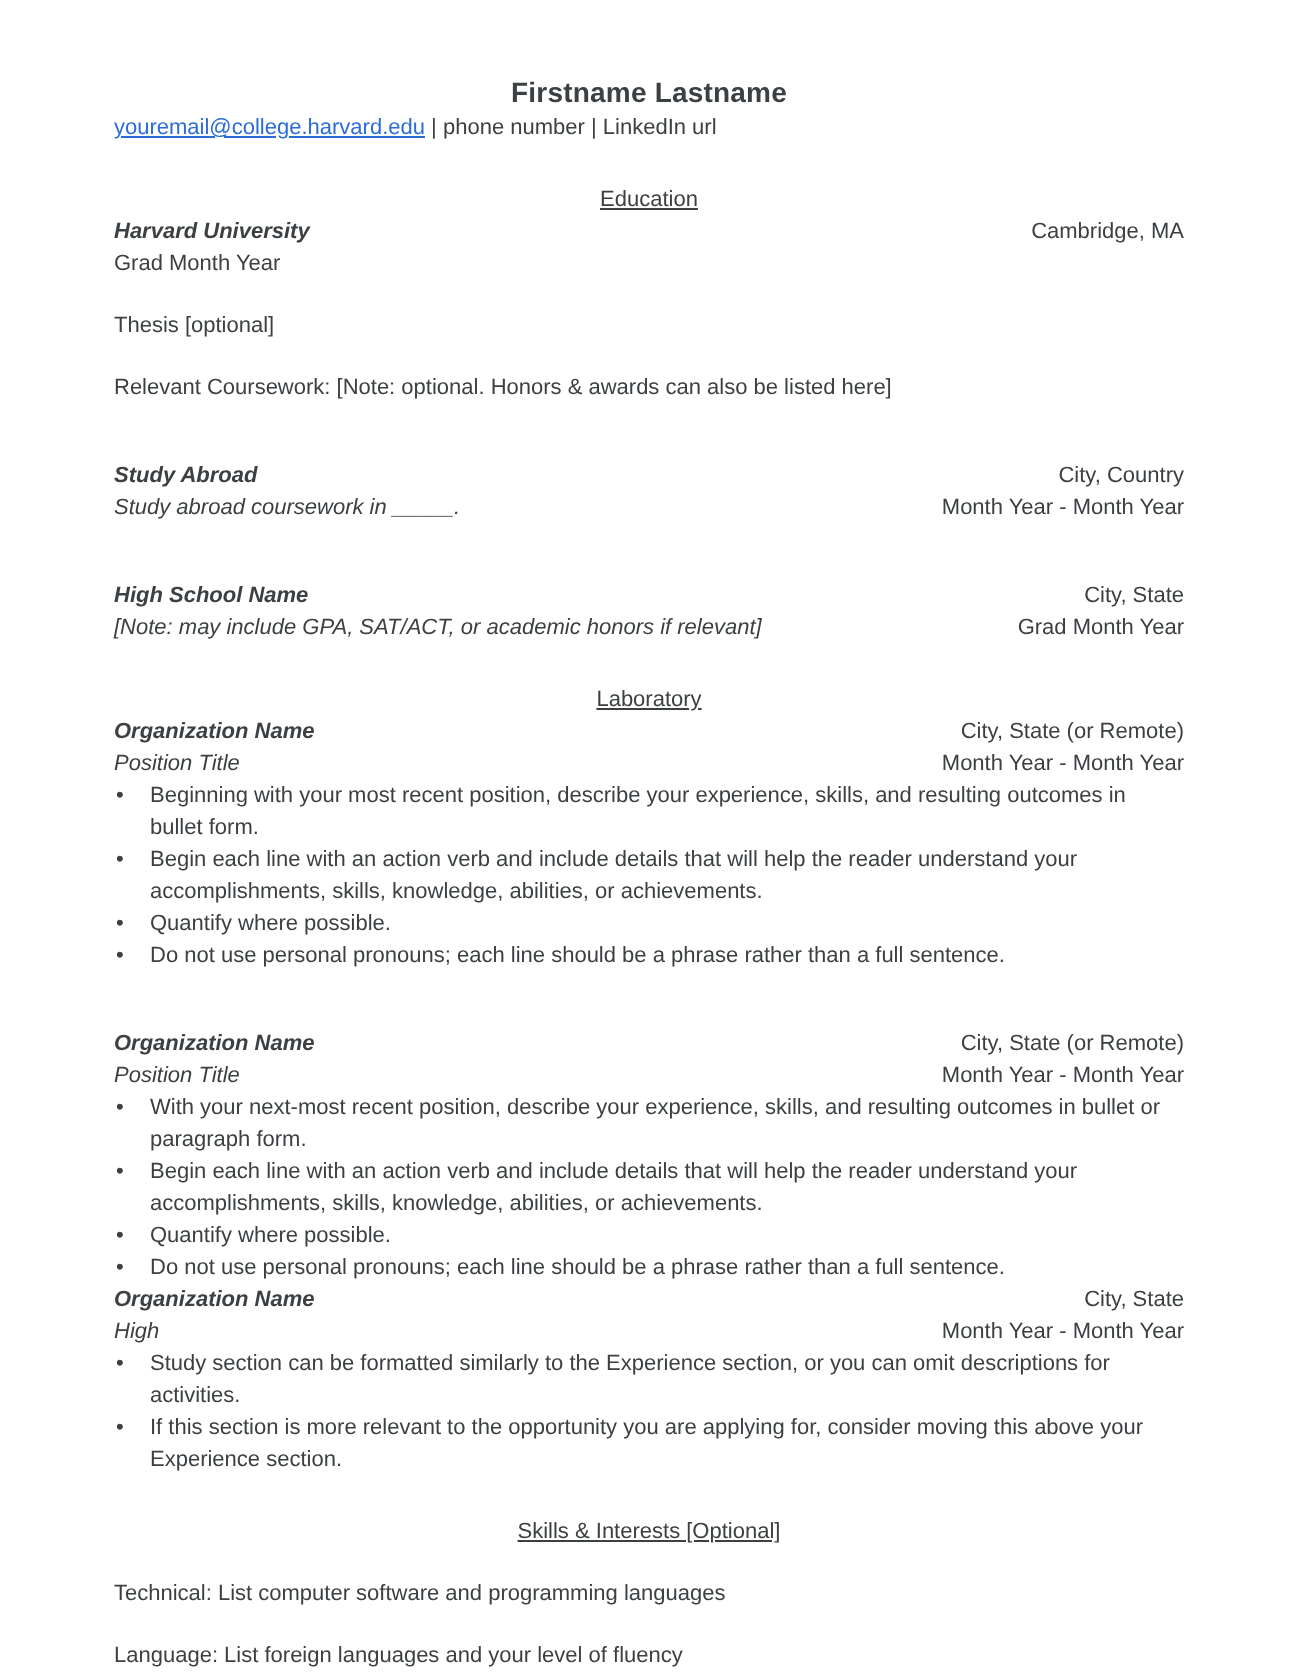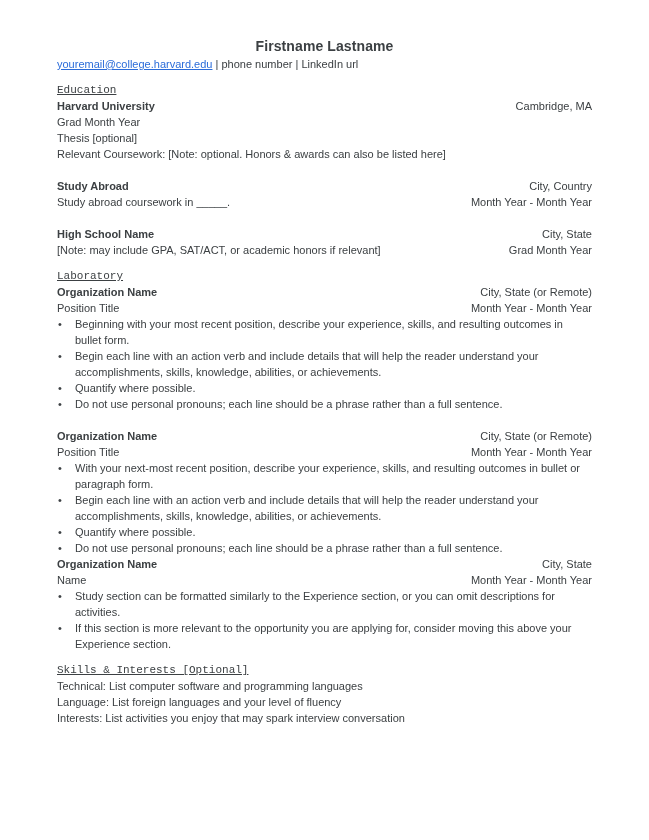--- a/index.html
+++ b/index.html
@@ -32,51 +32,51 @@
   }
   .contact {
     text-align: left;
     line-height: 16px;
   }
   .contact a {
     color: var(--link-color);
     text-decoration: underline;
   }
   .sec-heading {
-    margin-top: 10px;
-    line-height: 16px;
-    font-family: Liberation Mono, monospace;
+    text-align: center;
+    margin-top: 20px;
+    line-height: 16px;
   }
   .sec-heading span { text-decoration: underline; }
   .entry { margin-top: 0; }
-  .entry + .entry { margin-top: 16px; }
+  .entry + .entry { margin-top: 28px; }
   .sec-heading + .entry { margin-top: 0; }
   .row {
     display: flex;
     justify-content: space-between;
     line-height: 16px;
   }
-  .row .left { text-align: left; }
+  .row .left { text-align: left; font-style: italic; }
   .row .right { text-align: right; white-space: nowrap; }
   .bold { font-weight: 700; }
   .bullet {
     display: flex;
     padding-right: 4px;
   }
   .b-dot {
     width: 18px;
     flex: 0 0 18px;
     padding-left: 1px;
     line-height: 16px;
   }
   .b-text {
     flex: 1 1 auto;
     line-height: 16px;
   }
-  .plain-line { line-height: 16px; }
+  .plain-line { line-height: 16px; margin-top: 15px; }
 </style>
 </head>
 <body>
 
 <div class="page">
 
   <div class="doc-title">Firstname Lastname</div>
   <div class="contact">
     <a href="#">youremail@college.harvard.edu</a><span> | </span><span>phone number</span><span> | </span><span>LinkedIn url</span>
   </div>
@@ -178,21 +178,21 @@
   </div>
 
   <div class="section">
 
     <div class="entry">
       <div class="row">
         <span class="left bold">Organization Name</span>
         <span class="right">City, State</span>
       </div>
       <div class="row">
-        <span class="left">Name</span>
+        <span class="left">High</span>
         <span class="right">Month Year - Month Year</span>
       </div>
       <div class="bullet">
         <span class="b-dot">•</span>
         <span class="b-text">Study section can be formatted similarly to the Experience section, or you can omit descriptions for activities.</span>
       </div>
       <div class="bullet">
         <span class="b-dot">•</span>
         <span class="b-text">If this section is more relevant to the opportunity you are applying for, consider moving this above your Experience section.</span>
       </div>

